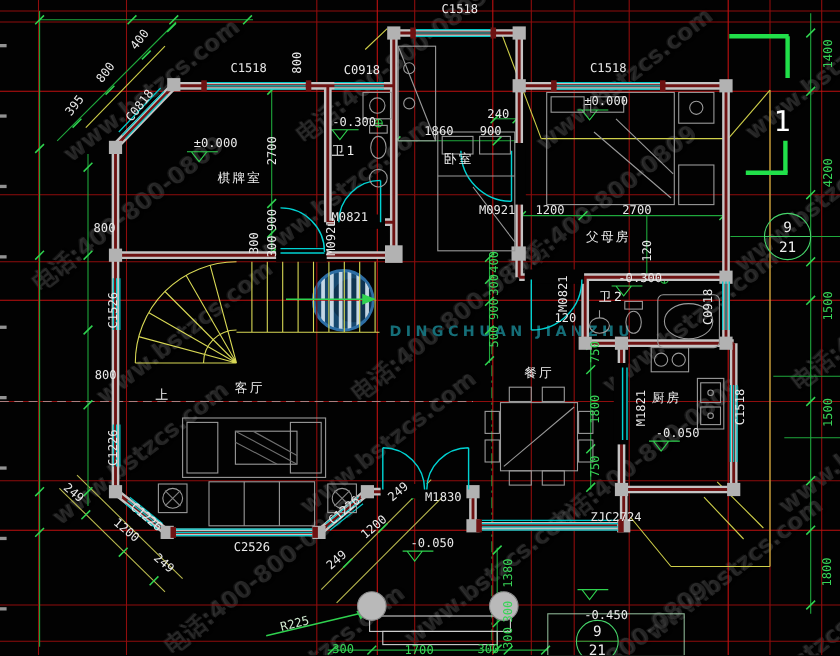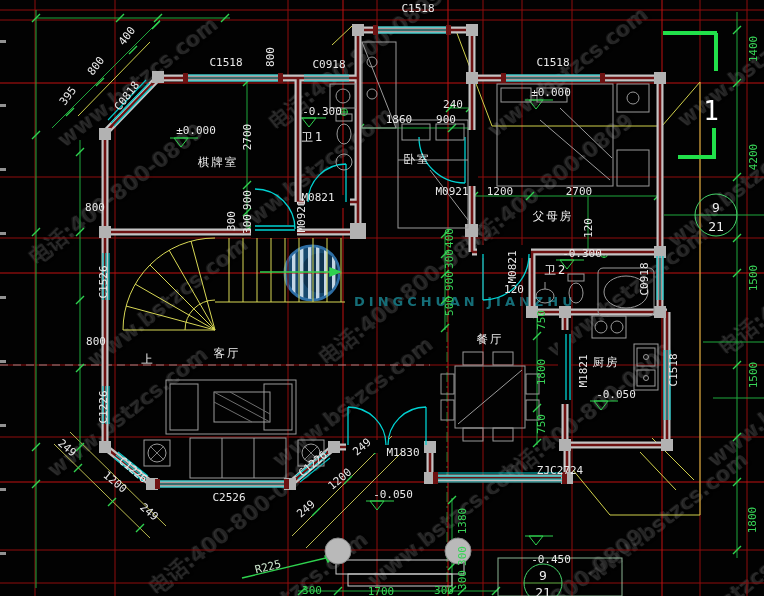--- a/index.html
+++ b/index.html
@@ -384,21 +384,21 @@
         <rect x="0" y="360" width="6" height="3"></rect>
       <rect x="0" y="424" width="6" height="3"></rect>
         <rect x="0" y="488" width="6" height="3"></rect>
       <rect x="0" y="552" width="6" height="3"></rect>
     </g>
   </svg>
 
   <div class="layer labels">
 
     <span class="lbl room" style="left:218px;top:162px">棋牌室</span>
-    <span class="lbl room" style="left:417px;top:159px">卧室</span>
+    <span class="lbl room" style="left:417px;top:145px">卧室</span>
     <span class="lbl room" style="left:553px;top:216px">父母房</span>
     <span class="lbl room" style="left:313px;top:137px">卫1</span>
     <span class="lbl room" style="left:556px;top:270px">卫2</span>
     <span class="lbl room" style="left:227px;top:353px">客厅</span>
     <span class="lbl room" style="left:490px;top:339px">餐厅</span>
     <span class="lbl room" style="left:606px;top:362px">厨房</span>
     <span class="lbl room" style="left:148px;top:359px">上</span>
 
     <span class="lbl" style="left:418px;top:8px">C1518</span>
     <span class="lbl" style="left:226px;top:62px">C1518</span>

